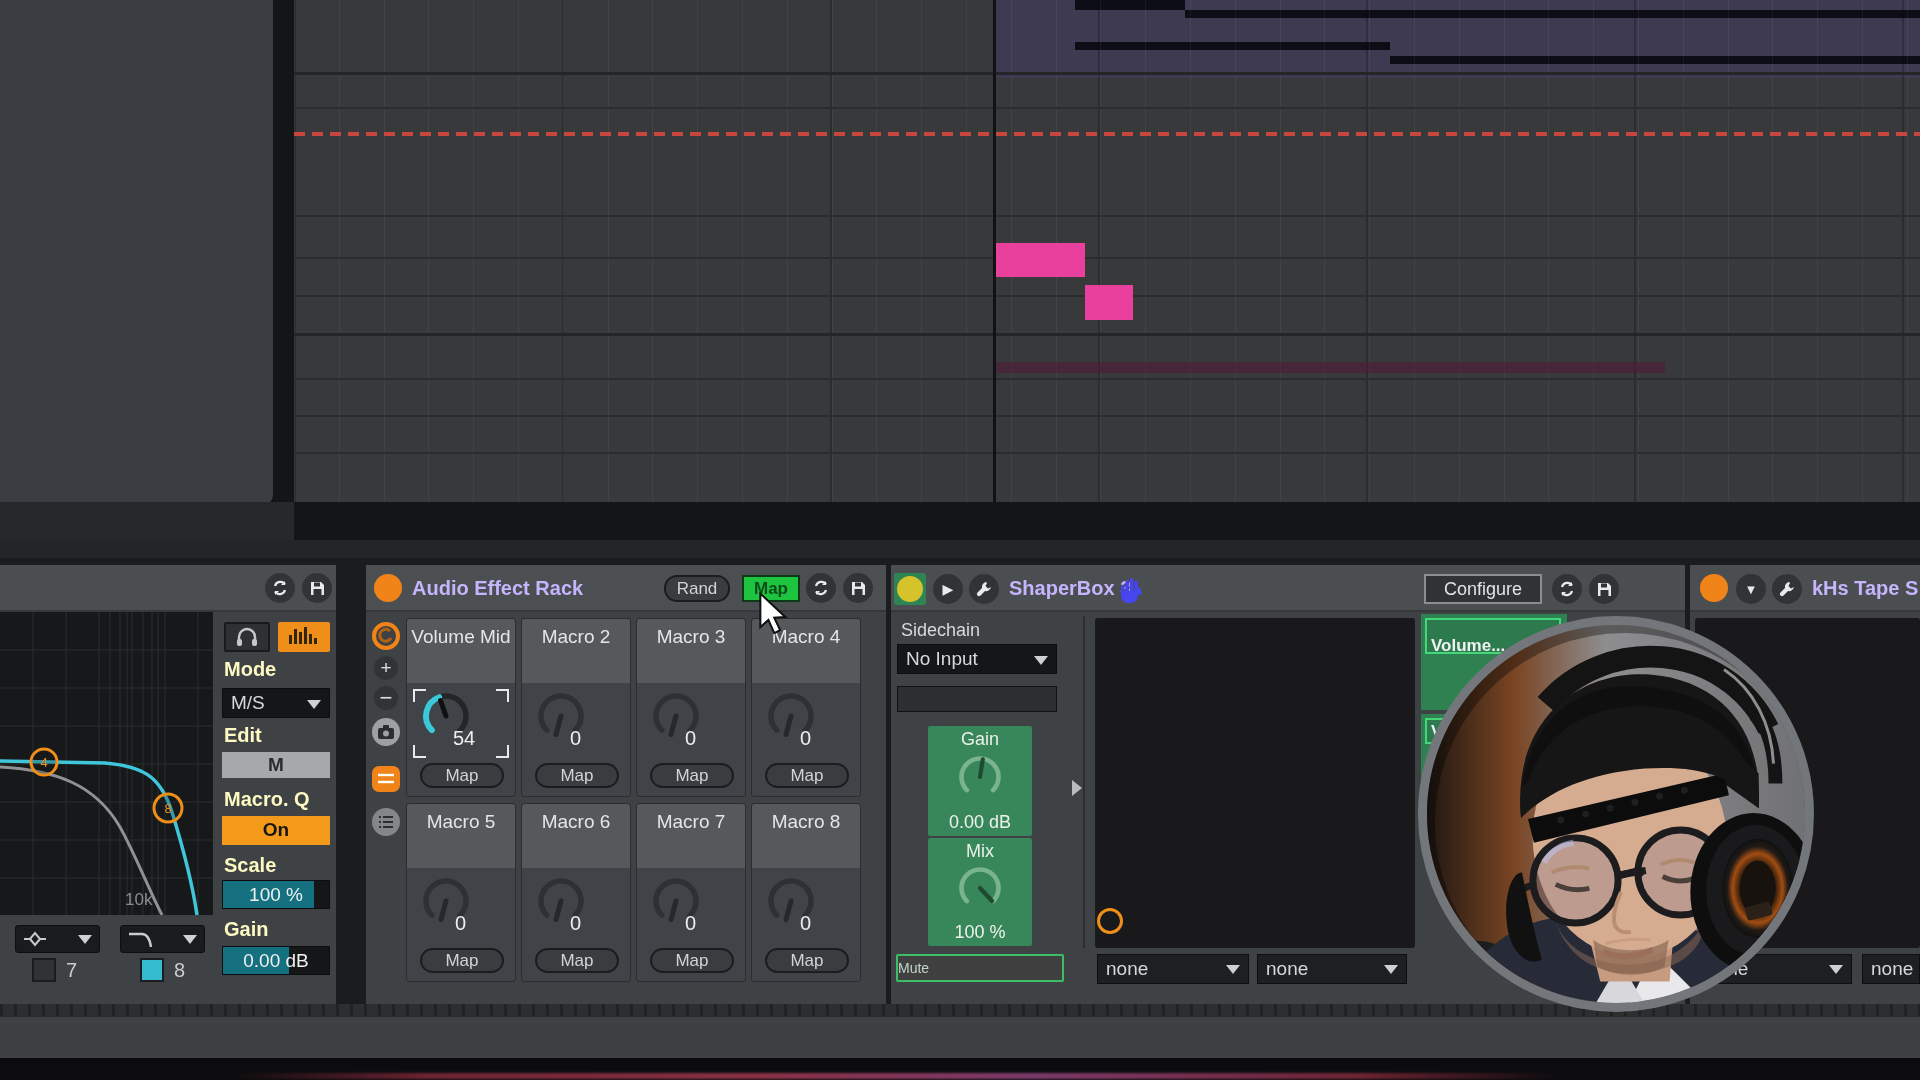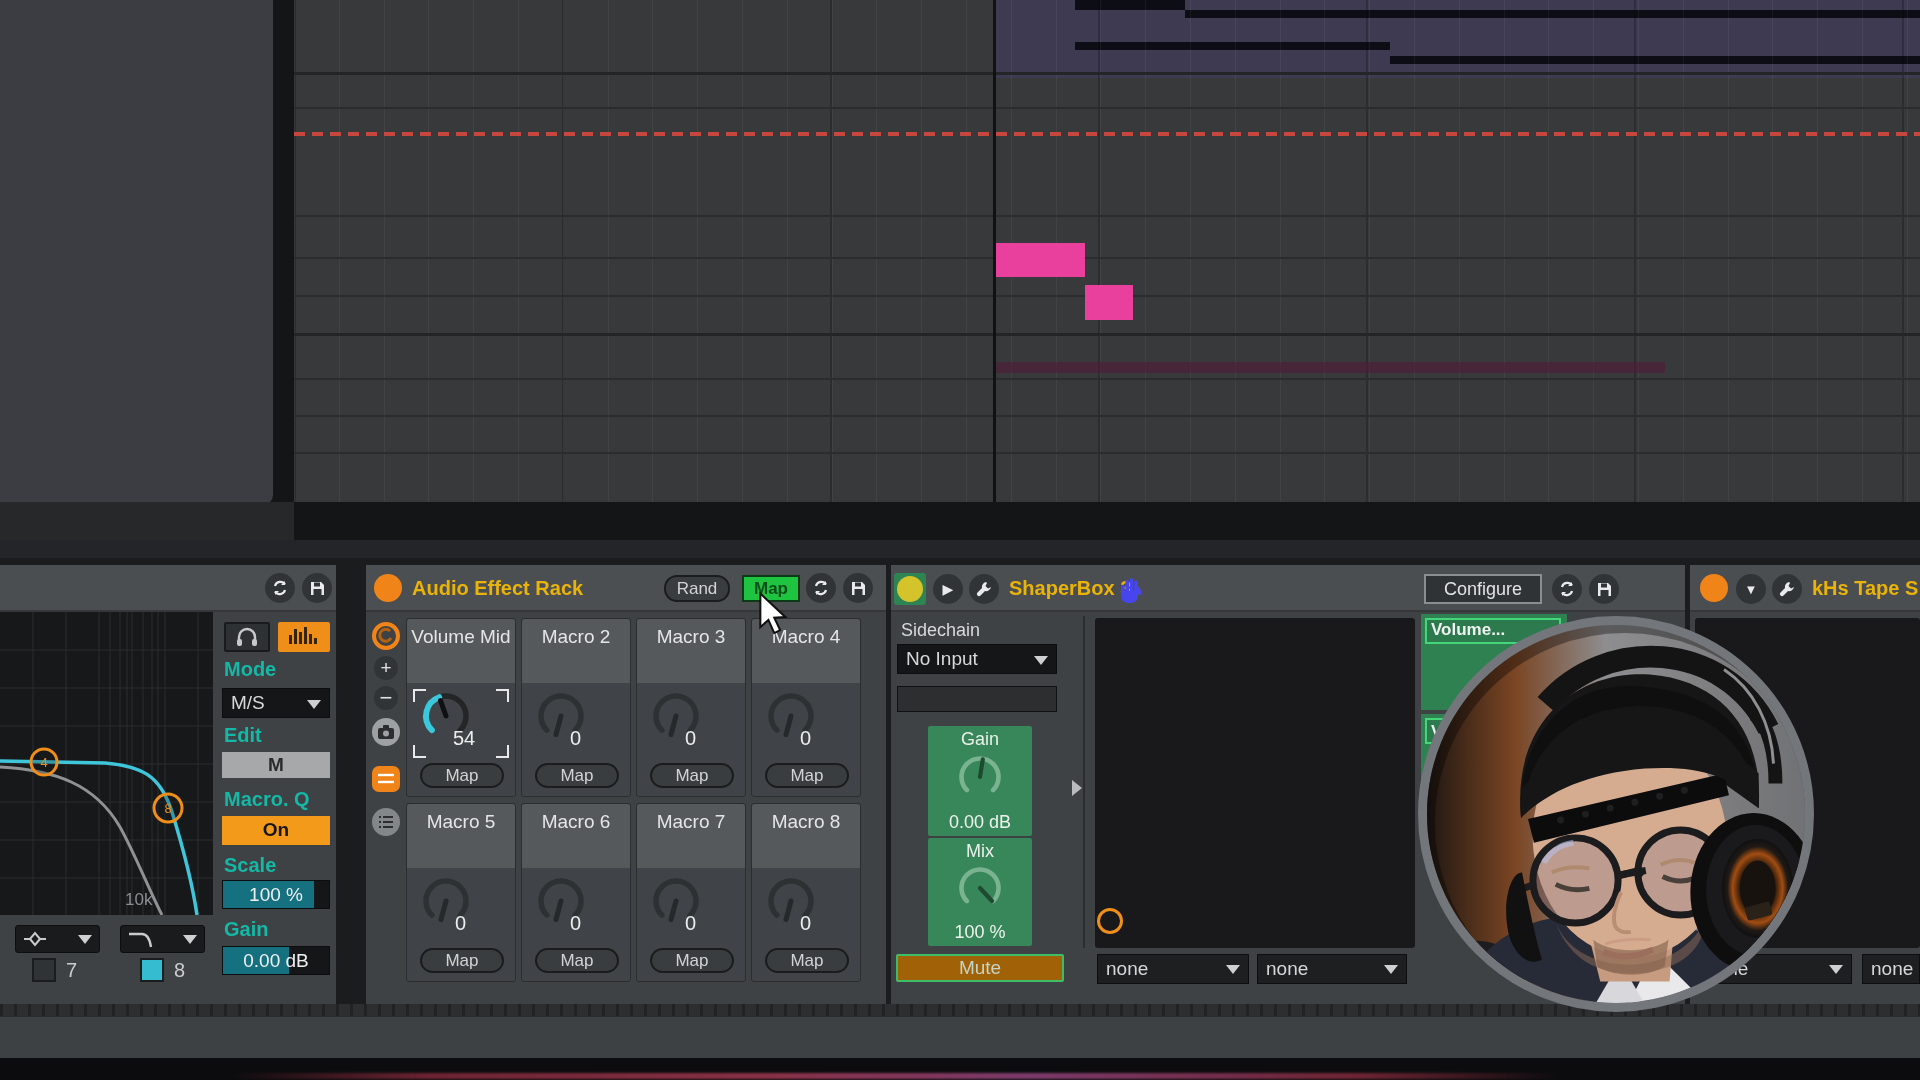--- a/index.html
+++ b/index.html
@@ -30,29 +30,29 @@
     background-size:100% 8px;background-repeat:no-repeat;}
   #ruler-left{left:0;top:502px;width:294px;height:38px;background:#26282a;}
   .tlabel{top:10px;font-size:17px;color:#9b9ea1;border-left:2px solid #8c8f92;padding-left:4px;line-height:18px;}
   #loop-marker{width:0;height:0;border-left:10px solid transparent;border-right:10px solid transparent;
     border-bottom:13px solid #3ec8da;top:6px;}
   #below-ruler{left:0;top:540px;width:1920px;height:18px;background:#232528;}
   
   #devices{left:0;top:558px;width:1920px;height:446px;background:#1b1c1e;}
   .dev-header{top:7px;height:47px;background:#4b4e51;border-bottom:2px solid #35373a;}
   .dev-body{top:54px;height:392px;background:#3f4245;}
-  .dev-title{font-size:20px;font-weight:bold;color:#eab308;line-height:47px;white-space:nowrap;}
+  .dev-title{font-size:20px;font-weight:bold;color:#c4b5fd;line-height:47px;white-space:nowrap;}
   .circ{border-radius:50%;background:#313437;display:flex;align-items:center;justify-content:center;}
   .circ svg{display:block;}
   .pwr{border-radius:50%;background:#f08418;}
   .pill{background:#3a3d3f;border:2px solid #1b1c1d;border-radius:13px;color:#d2d3d4;
     font-size:17px;text-align:center;}
   
   #eq-graph{background:#17181a;}
-  .eq-lab{font-size:20px;font-weight:bold;color:#14b8a6;}
+  .eq-lab{font-size:20px;font-weight:bold;color:#fef9c3;}
   .eq-select{background:#151617;color:#d8d9da;font-size:19px;padding:3px 8px;border:1px solid #0c0d0e;}
   .eq-select .tri{position:absolute;right:8px;top:11px;}
   .tri{width:0;height:0;border-left:7px solid transparent;border-right:7px solid transparent;
     border-top:9px solid #cfd0d1;display:inline-block;}
   .valbox{background:#151617;border:1px solid #0c0d0e;}
   .valfill{position:absolute;left:0;top:0;bottom:0;background:#15707f;}
   .valtxt{position:absolute;width:100%;text-align:center;top:3px;font-size:19px;color:#eef0f1;}
   .chk{width:24px;height:24px;background:#303335;border:2px solid #1b1c1e;}
   
   .pad{width:110px;height:179px;background:#404448;border:1px solid #2b2d2f;border-radius:3px;}
@@ -407,37 +407,37 @@
         <div class="gval">0.00 dB</div>
       </div>
       <div class="abs green-panel" style="left:37px;top:280px;width:104px;height:108px">
         <div class="glab">Mix</div>
         <svg width="50" height="50" viewBox="0 0 54 54" style="margin-top:1px">
           <path d="M12.86 41.14 A20 20 0 1 1 41.14 41.14" stroke="#7ab390" stroke-width="5" fill="none" stroke-linecap="round"></path>
           <line x1="27" y1="27" x2="40" y2="41" stroke="#1e4a30" stroke-width="4.5" stroke-linecap="round"></line>
         </svg>
         <div class="gval">100 %</div>
       </div>
-      <div class="abs" style="left:5px;top:396px;width:168px;height:28px;background:#a16207;border:2px solid #3dbd66;border-radius:2px;color:#c3d3c6;font-size:19px;text-align:center;line-height:24px">Mute</div>
+      <div class="abs" style="left:5px;top:396px;width:168px;height:28px;background:#404040;border:2px solid #3dbd66;border-radius:2px;color:#c3d3c6;font-size:14px;line-height:24px">Mute</div>
 
       <div class="abs" style="left:181px;top:222px;width:0;height:0;border-top:8px solid transparent;border-bottom:8px solid transparent;border-left:10px solid #b9bbbd"></div>
       <div class="abs" style="left:192px;top:58px;width:2px;height:332px;background:#2b2d2f"></div>
 
       <div class="abs" style="left:204px;top:60px;width:320px;height:330px;background:#19191b;border-radius:3px"></div>
       <div class="abs" style="left:206px;top:350px;width:26px;height:26px;border-radius:50%;border:3px solid #ef8f19"></div>
 
       <div class="abs nonebox" style="left:206px;top:396px;width:152px;height:30px">
         <span>none</span><span class="tri"></span>
       </div>
       <div class="abs nonebox" style="left:366px;top:396px;width:150px;height:30px">
         <span>none</span><span class="tri"></span>
       </div>
 
       <div class="abs" style="left:530px;top:56px;width:146px;height:96px;background:#2f8152">
-        <div style="position:absolute;left:4px;top:4px;width:136px;height:26px;border:2px solid #44d678;background:#2c7a4e;color:#f0f2f1;font-size:17px;font-weight:bold;padding:0 4px">Volume...</div>
+        <div style="position:absolute;left:4px;top:4px;width:136px;height:26px;border:2px solid #44d678;background:#2c7a4e;color:#f0f2f1;font-size:17px;font-weight:bold;padding:16px 4px">Volume...</div>
       </div>
       <div class="abs" style="left:683px;top:60px;font-size:17px;font-weight:bold;color:#e8e9ea">S</div>
       <div class="abs" style="left:530px;top:156px;width:146px;height:96px;background:#2f8152">
         <div style="position:absolute;left:4px;top:4px;width:136px;height:26px;border:2px solid #44d678;background:#2c7a4e;color:#f0f2f1;font-size:17px;font-weight:bold;padding:2px 4px">V</div>
       </div>
     </div>
 
     <div class="abs" style="left:1690px;top:0;width:230px;height:446px">
       <div class="abs dev-header" style="left:0;width:230px">
         <div class="abs pwr" style="left:10px;top:9px;width:28px;height:28px"></div>

